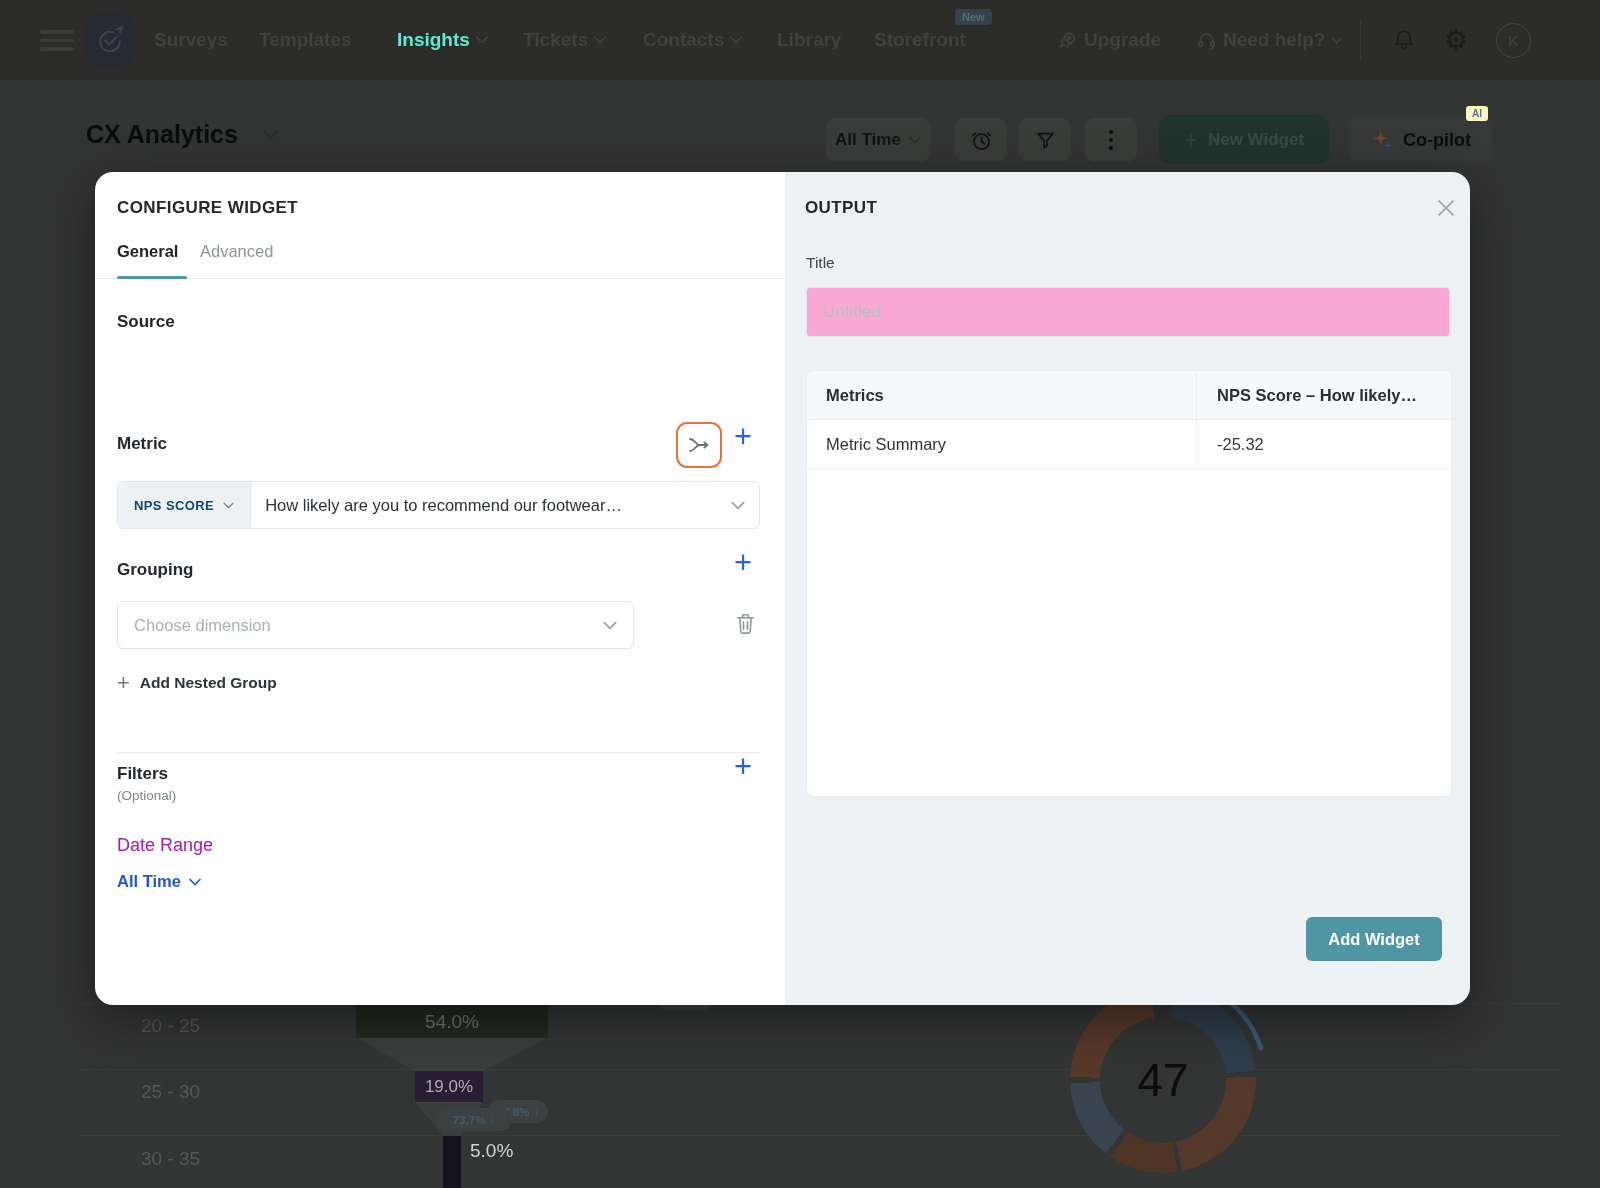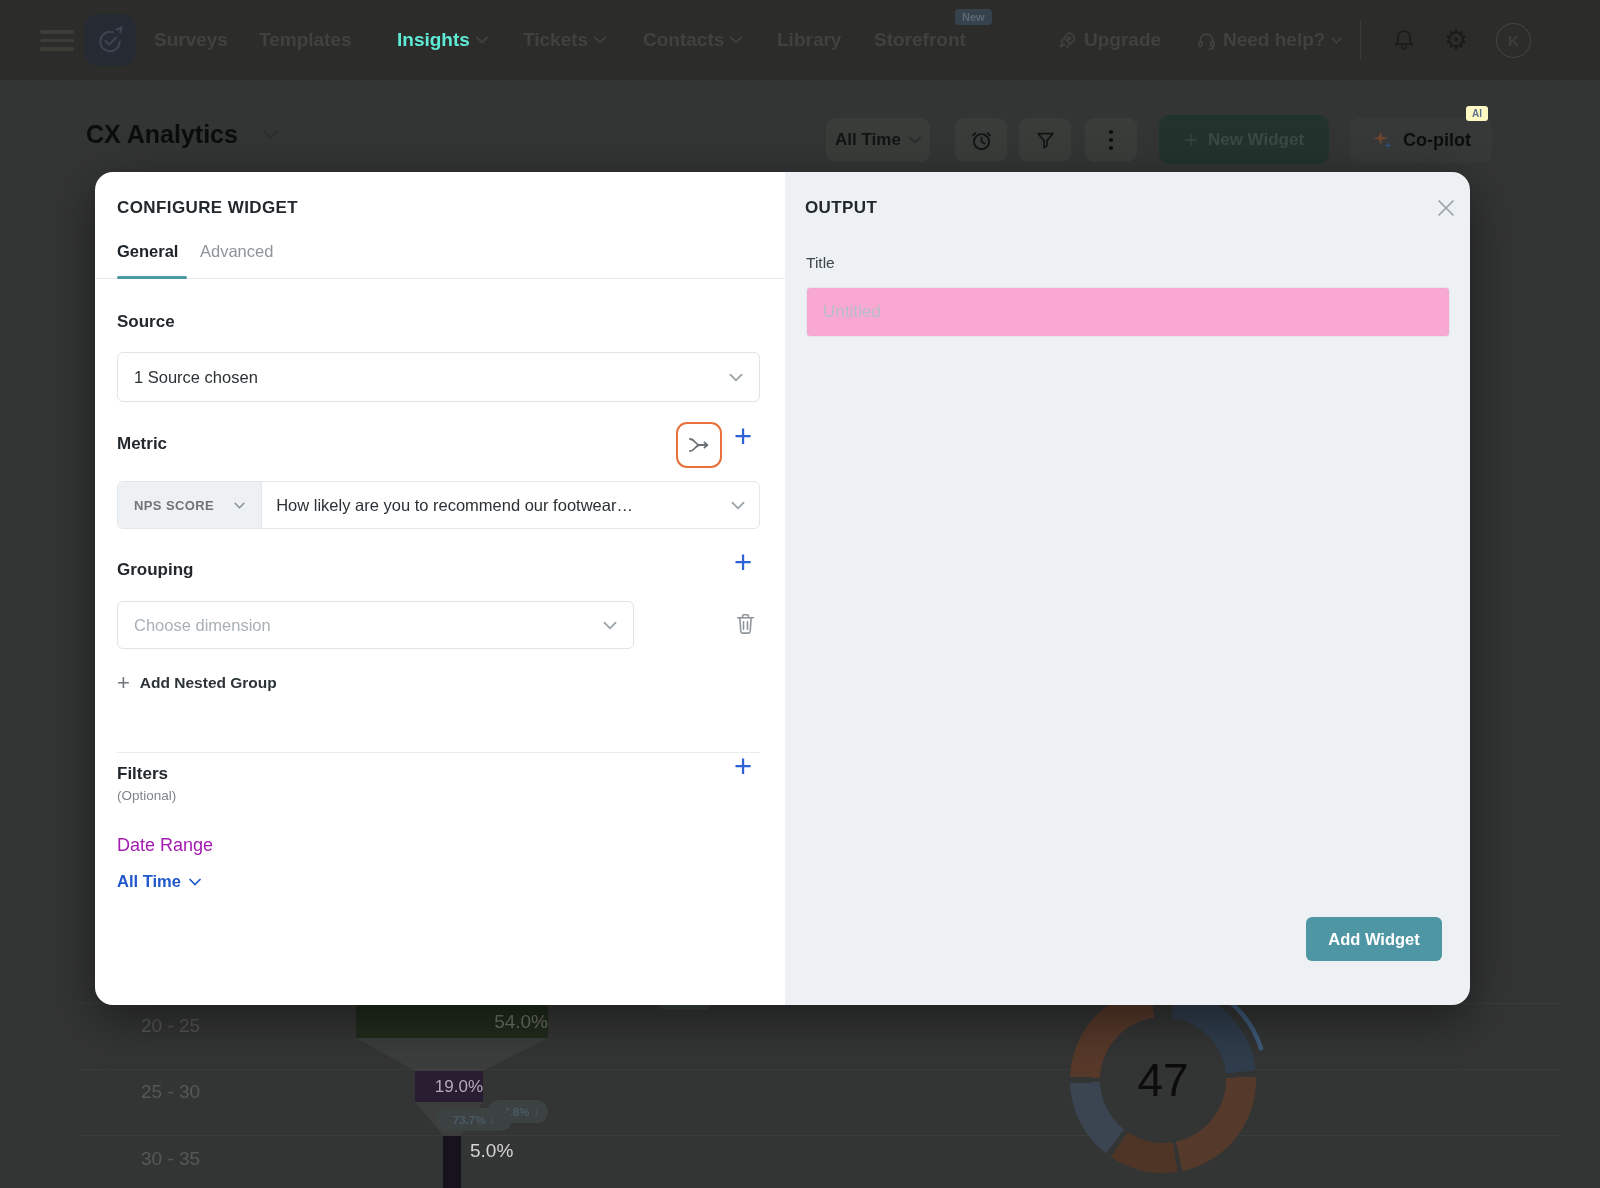--- a/index.html
+++ b/index.html
@@ -32,21 +32,21 @@
                  background:#22332e;color:#3a4a45;font-size:17px;font-weight:700;
                  display:flex;align-items:center;justify-content:center;gap:10px}
   .btn-copilot{position:absolute;left:1350px;top:117px;width:142px;height:46px;border-radius:10px;
                background:#373938;color:#0c0e0d;font-size:18px;font-weight:700;
                display:flex;align-items:center;justify-content:center;gap:9px}
   .ai-badge{position:absolute;left:1466px;top:106px;background:#fef9c3;color:#5c7390;
             font-size:10px;font-weight:700;padding:2px 6px;border-radius:3px}
   
   .grid-line{position:absolute;left:80px;width:1480px;height:1px;background:rgba(255,255,255,0.035)}
   .funnel-label{position:absolute;left:141px;font-size:19px;color:#565855}
-  .fbar{position:absolute;display:flex;align-items:center;justify-content:flex-end}
+  .fbar{position:absolute;display:flex;align-items:center;justify-content:center}
   .ftrap{position:absolute;background:rgba(140,146,140,0.10)}
   .conv-pill{position:absolute;background:#3b4241;border-radius:12px;display:flex;align-items:center;
              justify-content:center;gap:4px;font-size:11.5px;font-weight:700;color:#4b5a68}
   
   .donut{position:absolute;left:1070px;top:987px;width:186px;height:186px;border-radius:50%;
          background:conic-gradient(#333534 0deg 8deg,#2f3d4c 8deg 84deg,#333534 84deg 88deg,
            #55392a 88deg 168deg,#333534 168deg 171deg,#4e3526 171deg 214deg,#333534 214deg 218deg,
            #3a4551 218deg 268deg,#333534 268deg 272deg,#57392a 272deg 352deg,#333534 352deg 360deg)}
   .donut::after{content:"";position:absolute;inset:30px;border-radius:50%;background:#333534}
   .donut-val{position:absolute;left:0;top:0;width:186px;height:186px;display:flex;align-items:center;
@@ -60,21 +60,21 @@
   .lbl-bold{font-size:17px;font-weight:700;color:#23282c}
   .tab{font-size:16.5px;cursor:pointer}
   .sel{position:absolute;background:#fff;border:1px solid #dfe4e7;border-radius:6px;
        display:flex;align-items:center;cursor:pointer}
   .sel .chev{margin-left:auto;color:#98a1a6}
   .plus-blue{color:#2e62d9;font-size:31px;font-weight:300;line-height:26px;cursor:pointer}
   .merge-btn{position:absolute;width:42px;height:42px;border:2.5px solid #e8703a;border-radius:11px;
              display:flex;align-items:center;justify-content:center;color:#6b7277;cursor:pointer;
              background:#fff}
   .chip{height:100%;background:#eef1f3;border-right:1px solid #e3e7e9;display:flex;align-items:center;
-        gap:20px;padding:0 16px;font-size:13px;font-weight:700;color:#737373;letter-spacing:.4px;
+        gap:9px;padding:0 16px;font-size:13px;font-weight:700;color:#0c4a6e;letter-spacing:.4px;
         border-radius:6px 0 0 6px;cursor:pointer}
   .divider{position:absolute;left:22px;width:643px;height:1px;background:#e9eced}
   .out-card{position:absolute;left:21px;top:198px;width:644px;height:425px;background:#fff;
             border-radius:8px;border:1px solid #e9edef;overflow:hidden}
   .t-head{display:flex;height:48px;background:#f7f9fa;border-bottom:1px solid #e9edef;
           font-size:16.5px;font-weight:600;color:#272e34;align-items:center}
   .t-row{display:flex;height:48px;border-bottom:1px solid #eef1f3;font-size:16.5px;color:#2b3237;
          align-items:center}
   .t-c1{width:390px;padding-left:19px;box-sizing:border-box;border-right:1px solid #e9edef;height:100%;
         display:flex;align-items:center}
@@ -256,26 +256,20 @@
 
   <div class="panel-l">
     <div class="sec-head abs" style="left:22px;top:26px">CONFIGURE WIDGET</div>
 
     <div class="tab abs" style="left:22px;top:70px;font-weight:700;color:#1d2226">General</div>
     <div class="tab abs" style="left:105px;top:70px;color:#8d959a">Advanced</div>
     <div class="abs" style="left:0;top:106px;width:690px;height:1px;background:#e9eced"></div>
     <div class="abs" style="left:22px;top:104px;width:70px;height:3px;background:#4e97a5;border-radius:2px"></div>
 
     <div class="lbl-bold abs" style="left:22px;top:140px">Source</div>
-    <div class="sel" style="left:22px;top:180px;width:643px;height:50px;padding:0 16px;box-sizing:border-box">
-      <span style="font-size:16.5px;color:#2b3134">1 Source chosen</span>
-      <svg class="chev" width="14" height="9" viewBox="0 0 12 8">
-          <path d="M1 1.5 6 6.5 11 1.5" fill="none" stroke="currentColor" stroke-width="1.6" stroke-linecap="round"></path>
-        </svg>
-    </div>
 
     <div class="lbl-bold abs" style="left:22px;top:262px">Metric</div>
     <div class="merge-btn" style="left:581px;top:250px">
       <svg width="24" height="24" viewBox="0 0 24 24" fill="none" stroke="currentColor" stroke-width="1.8" stroke-linecap="round" stroke-linejoin="round">
         <path d="M3 6 C8 6 8 12 13 12"></path>
           <path d="M3 18 C8 18 8 12 13 12"></path>
         <path d="M13 12 H20"></path>
           <path d="M17.4 9.4 20.4 12 17.4 14.6"></path>
       </svg>
     </div>
@@ -334,16 +328,26 @@
   <div class="panel-r">
     <div class="sec-head abs" style="left:20px;top:26px">OUTPUT</div>
     <div class="x-btn">
       <svg width="24" height="24" viewBox="0 0 24 24" fill="none" stroke="currentColor" stroke-width="1.7" stroke-linecap="round">
           <path d="M5 5 19 19 M19 5 5 19"></path>
         </svg>
     </div>
     <div class="abs" style="left:21px;top:82px;font-size:15.5px;color:#3f474c">Title</div>
     <input class="title-in" type="text" placeholder="Untitled" style="">
 
+    <div class="out-card">
+      <div class="t-head">
+        <div class="t-c1">Metrics</div>
+        <div class="t-c2">NPS Score – How likely…</div>
+      </div>
+      <div class="t-row">
+        <div class="t-c1" style="border-right:1px solid #eef1f3">Metric Summary</div>
+        <div class="t-c2" style="color:#343c42">-25.32</div>
+      </div>
+    </div>
 
     <button class="btn-add">Add Widget</button>
   </div>
 </div>
 
 </body></html>

